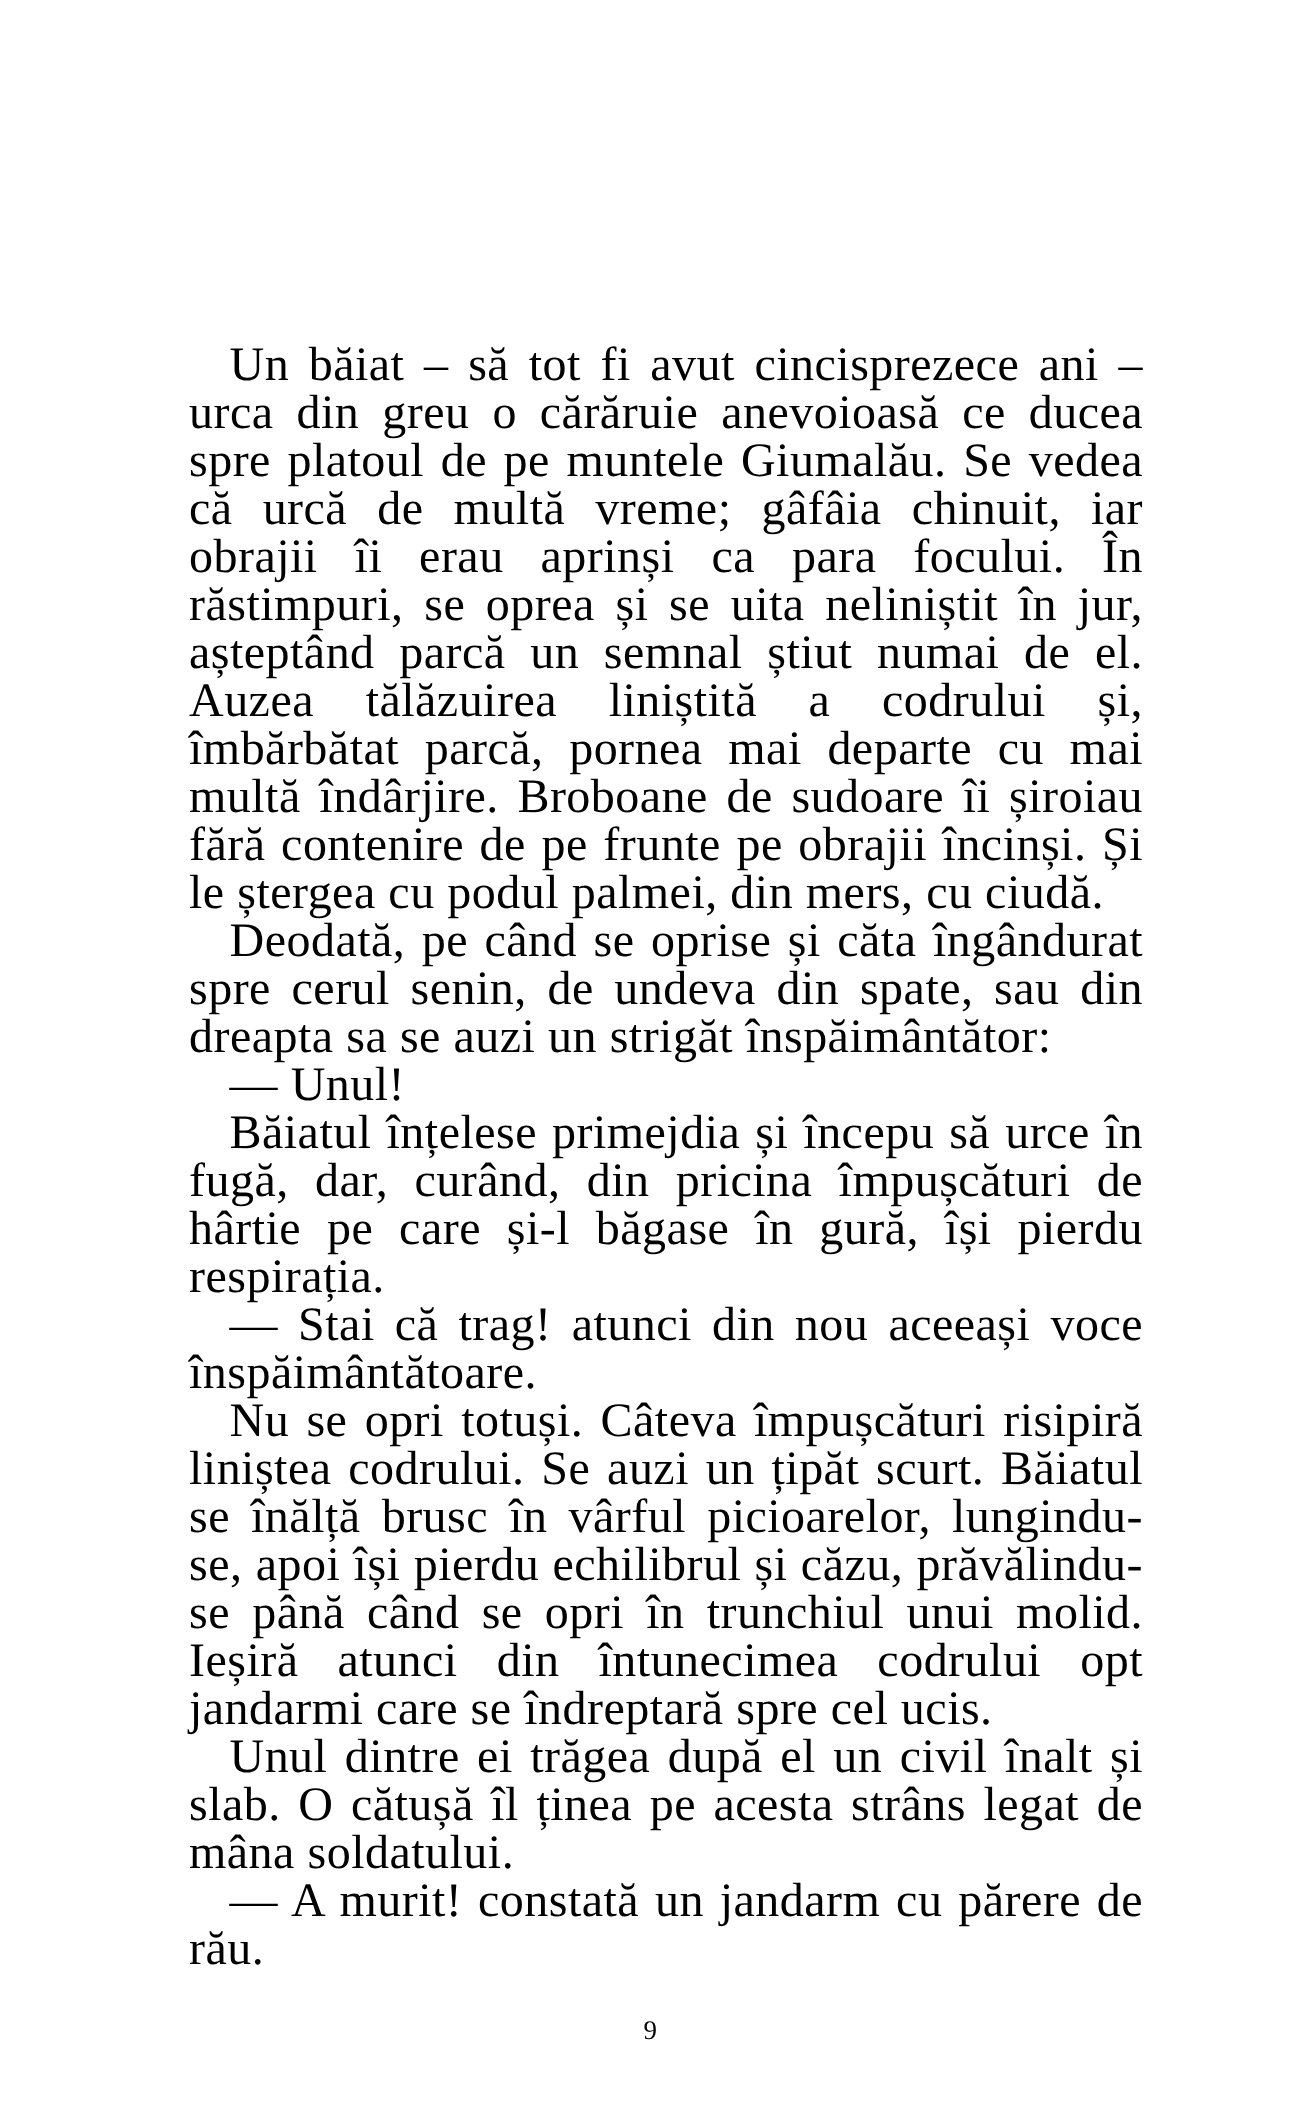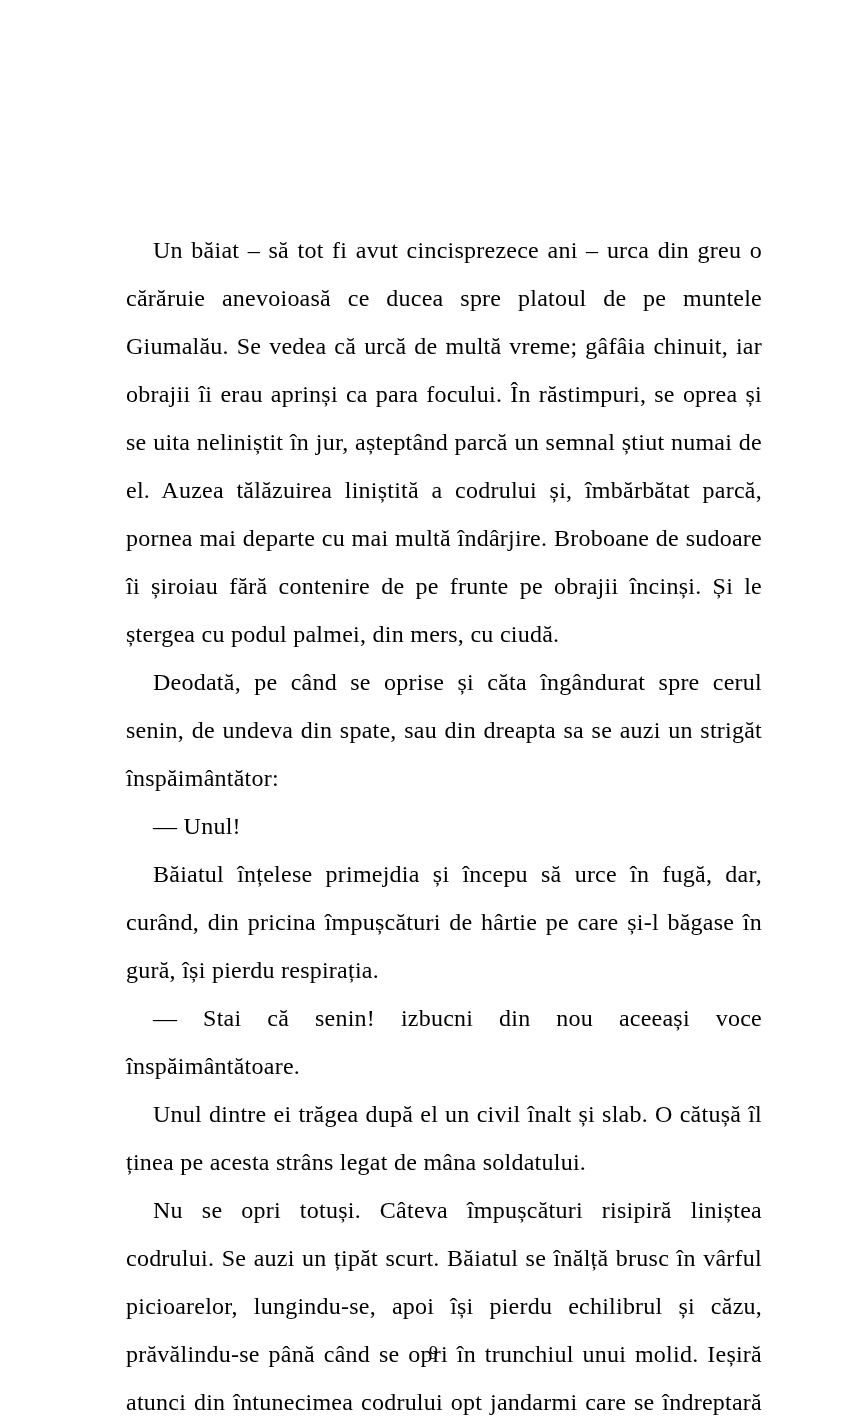--- a/index.html
+++ b/index.html
@@ -27,22 +27,22 @@
 
   .text-block {
     position: absolute;
     left: 126px;
     top: 226px;
     width: 636px;
   }
 
   .para {
     margin: 0;
-    font-size: 24px;
-    line-height: 48px;
+    font-size: 32px;
+    line-height: 32px;
     text-align: justify;
     text-justify: inter-word;
     text-indent: 27px;
     hyphens: manual;
     -webkit-hyphens: manual;
     letter-spacing: 0.01em;
     word-spacing: 0.004em;
   }
 
   
@@ -64,20 +64,21 @@
 </head>
 <body>
 
 <div class="page">
 
   <div class="text-block">
     <p class="para">Un băiat – să tot fi avut cincisprezece ani – urca din greu o cărăruie anevoioasă ce ducea spre platoul de pe muntele Giumalău. Se vedea că urcă de multă vreme; gâfâia chinuit, iar obrajii îi erau aprinși ca para focului. În răstimpuri, se oprea și se uita neliniștit în jur, așteptând parcă un semnal știut numai de el. Auzea tălăzuirea liniștită a codrului și, îmbărbătat parcă, pornea mai departe cu mai multă îndârjire. Broboane de sudoare îi șiroiau fără contenire de pe frunte pe obrajii încinși. Și le ștergea cu podul palmei, din mers, cu ciudă.</p>
     <p class="para">Deodată, pe când se oprise și căta îngândurat spre cerul senin, de undeva din spate, sau din dreapta sa se auzi un strigăt înspăimântător:</p>
     <p class="para dialogue">— Unul!</p>
     <p class="para">Băiatul înțelese primejdia și începu să urce în fugă, dar, curând, din pricina împușcături de hârtie pe care și-l băgase în gură, își pierdu respirația.</p>
-    <p class="para dialogue">— Stai că senin! izbucni din nou aceeași voce înspăimântătoare.</p>
+    <p class="para dialogue">— Stai că trag! atunci din nou aceeași voce înspăimântătoare.</p>
+    <p class="para">Nu se opri totuși. Câteva împușcături risipiră liniștea codrului. Se auzi un țipăt scurt. Băiatul se înălță brusc în vârful picioarelor, lungindu-se, apoi își pierdu echilibrul și căzu, prăvălindu-se până când se opri în trunchiul unui molid. Ieșiră atunci din întunecimea codrului opt jandarmi care se îndreptară spre cel ucis.</p>
     <p class="para">Unul dintre ei trăgea după el un civil înalt și slab. O cătușă îl ținea pe acesta strâns legat de mâna soldatului.</p>
-    <p class="para">Nu se opri totuși. Câteva împușcături risipiră liniștea codrului. Se auzi un țipăt scurt. Băiatul se înălță brusc în vârful picioarelor, lungindu-se, apoi își pierdu echilibrul și căzu, prăvălindu-se până când se opri în trunchiul unui molid. Ieșiră atunci din întunecimea codrului opt jandarmi care se îndreptară spre cel ucis.</p>
+    <p class="para dialogue">— A murit! constată un jandarm cu părere de rău.</p>
   </div>
 
   <div class="folio">9</div>
 
 </div>
 
 </body></html>

